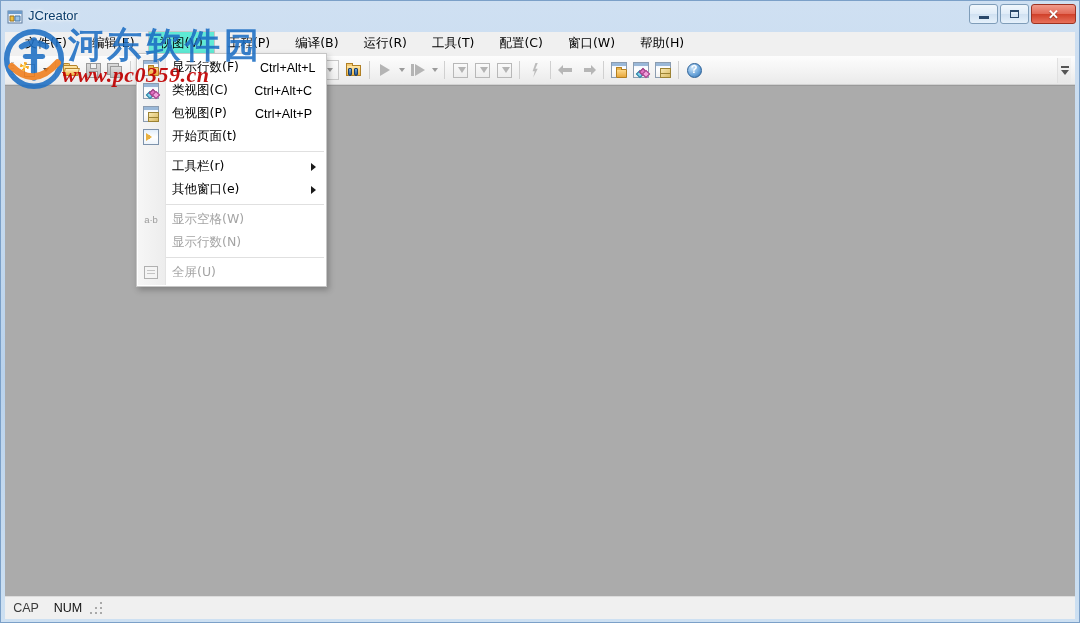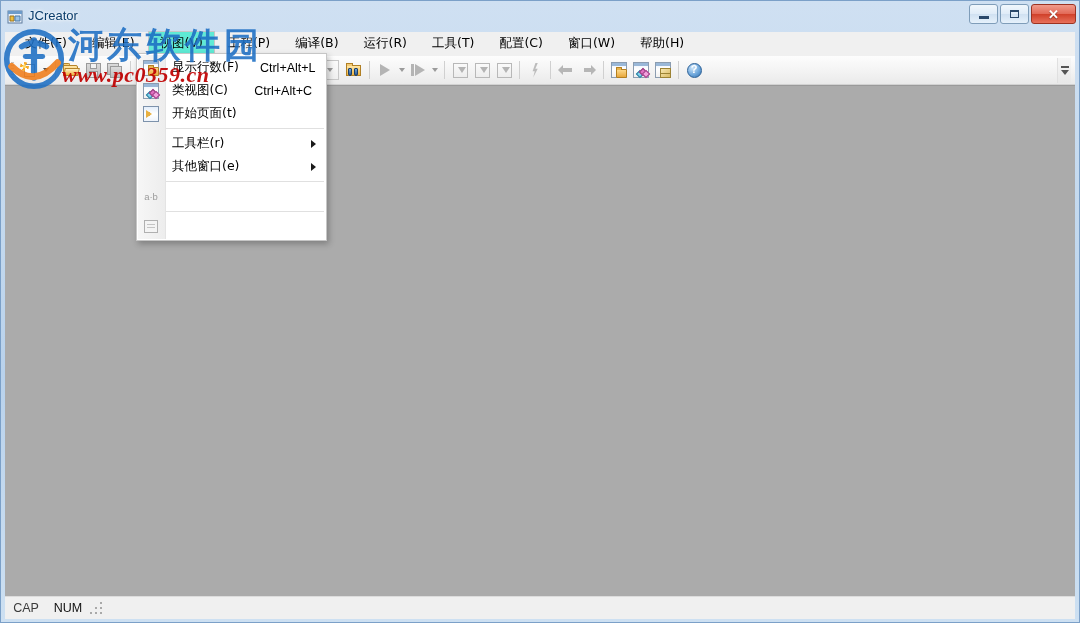--- a/index.html
+++ b/index.html
@@ -920,20 +920,30 @@
               <i></i>
               <i></i>
               <i></i>
             </span>
           </span>
       </span>
       <span class="mi-label">类视图(C)</span>
       <span class="mi-accel">Ctrl+Alt+C</span>
     </div>
 
+    <div class="mi">
+      <span class="mi-icon">
+        <span class="ic">
+            <span class="ic-pane"></span>
+            <span class="ic-box"></span>
+          </span>
+      </span>
+      <span class="mi-label">包视图(P)</span>
+      <span class="mi-accel">Ctrl+Alt+P</span>
+    </div>
 
     <div class="mi">
       <span class="mi-icon">
         <span class="ic">
             <span class="ic-arrowpane"></span>
             <span class="ic-rarrow"></span>
           </span>
       </span>
       <span class="mi-label">开始页面(t)</span>
       <span class="mi-accel"></span>
@@ -952,29 +962,35 @@
       <span class="mi-label">其他窗口(e)</span>
       <span class="mi-sub"></span>
     </div>
 
     <div class="mi-sepline"></div>
 
     <div class="mi disabled">
       <span class="mi-icon">
         <span class="ic-ab">a·b</span>
       </span>
-    </div>
-
+      <span class="mi-label">显示空格(W)</span>
+    </div>
+
+    <div class="mi disabled">
+      <span class="mi-icon"></span>
+      <span class="mi-label">显示行数(N)</span>
+    </div>
 
     <div class="mi-sepline"></div>
 
     <div class="mi disabled">
       <span class="mi-icon">
         <span class="ic-fullscreen"></span>
       </span>
+      <span class="mi-label">全屏(U)</span>
     </div>
 
   </div>
 
   <div class="statusbar">
     <div class="status-cell">CAP</div>
     <div class="status-cell strong">NUM</div>
     <div class="status-grip"></div>
   </div>
 

